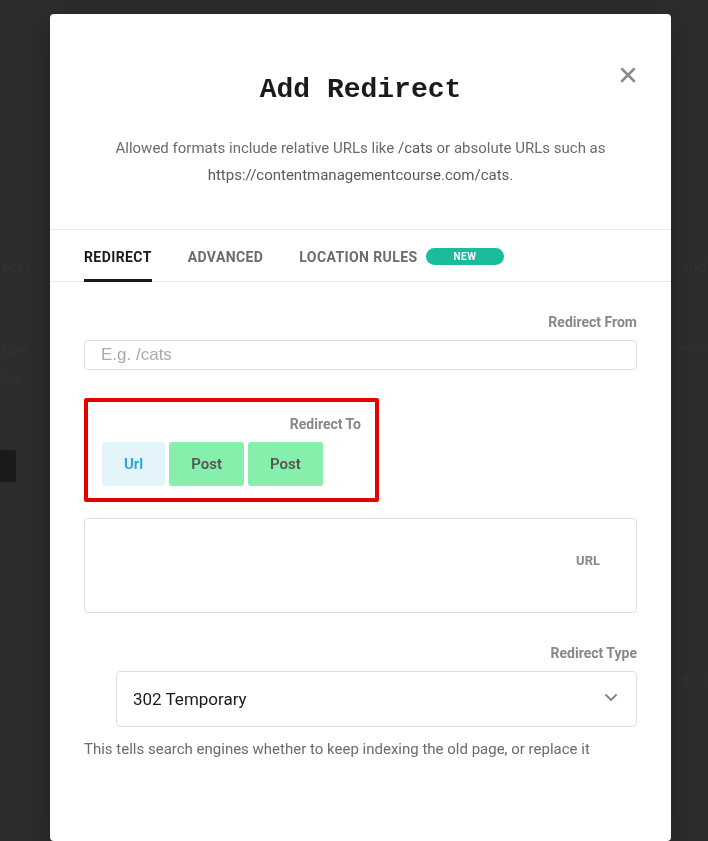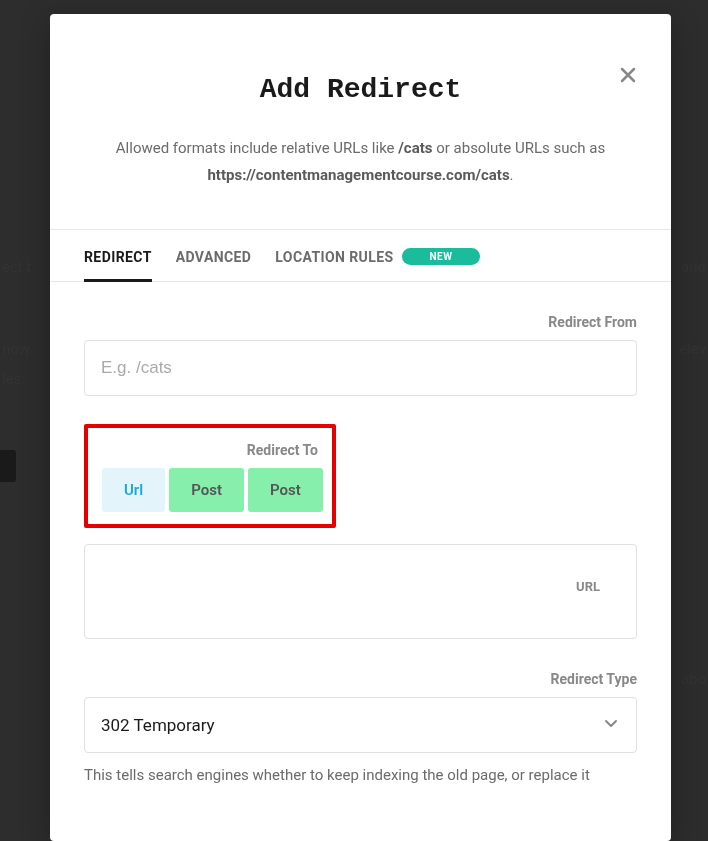--- a/index.html
+++ b/index.html
@@ -57,31 +57,31 @@
       color: #1a1a1a;
       margin-bottom: 30px;
       font-family: Liberation Mono, monospace;
     }
     .modal-subtitle {
       font-size: 15px;
       color: #6b6b6b;
       line-height: 1.8;
     }
     .modal-subtitle b {
-      font-weight: 700;
+      font-weight: 400;
       color: #5a5a5a;
     }
     .divider {
       height: 1px;
       background: #e8e8e8;
       width: 100%;
     }
     .tabs {
       display: flex;
-      gap: 24px;
+      gap: 36px;
       padding: 18px 34px 0 34px;
       border-bottom: 1px solid #e8e8e8;
     }
     .tab {
       font-size: 14px;
       font-weight: 700;
       color: #6b6b6b;
       padding-bottom: 16px;
       cursor: pointer;
       letter-spacing: 0.4px;
@@ -111,34 +111,34 @@
       font-size: 14px;
       font-weight: 700;
       color: #888;
       margin-bottom: 10px;
       text-align: right;
     }
     .text-input {
       width: 100%;
       border: 1px solid #e0e0e0;
       border-radius: 4px;
-      padding: 17px 16px;
+      padding: 4px 16px;
       font-size: 17px;
       color: #333;
       background: #fff;
     }
     .text-input::placeholder {
       color: #aaa;
     }
     .highlight-box {
       border: 4px solid #e60000;
       border-radius: 2px;
       padding: 14px 14px 12px 14px;
       margin: 28px 0 0 0;
-      width: 252px;
+      width: 295px;
     }
     .highlight-box .field-label {
       margin-bottom: 10px;
     }
     .toggle-group {
       display: flex;
       gap: 4px;
     }
     .toggle-btn {
       padding: 13px 22px;
@@ -157,20 +157,21 @@
       border: 1px solid #e0e0e0;
       border-radius: 4px;
       padding: 34px 36px;
       margin-top: 16px;
     }
     .nested-box .field-label {
       font-size: 13px;
     }
     .select-wrapper {
       position: relative;
+      margin-left: 32px;
     }
     .select-input {
       width: 100%;
       border: 1px solid #e0e0e0;
       border-radius: 4px;
       padding: 17px 16px;
       font-size: 17px;
       color: #1a1a1a;
       background: #fff;
       appearance: none;

